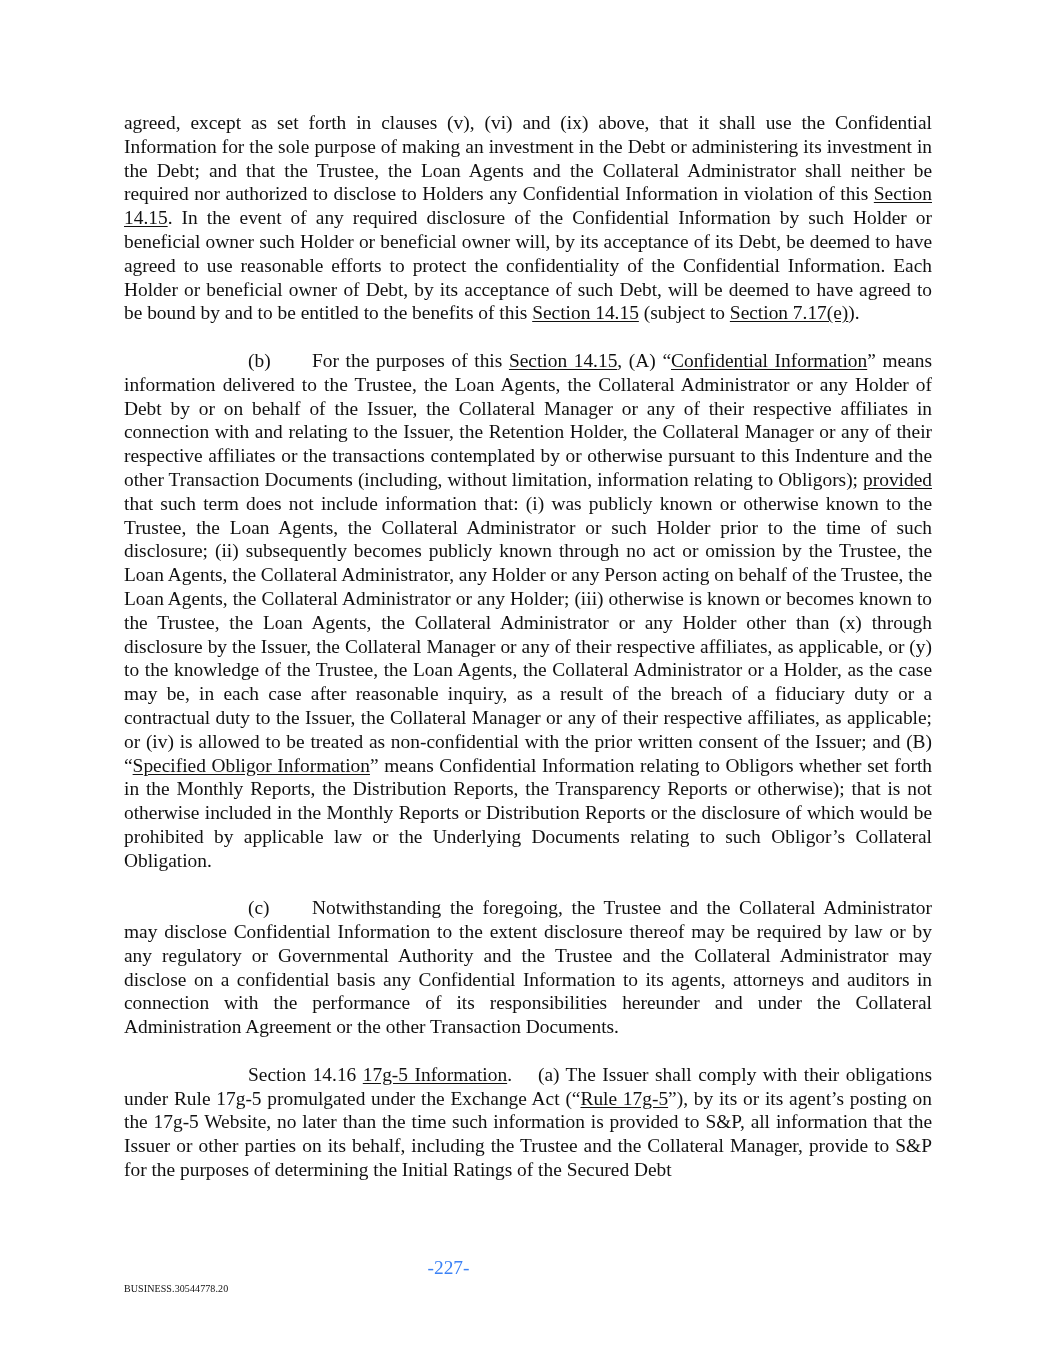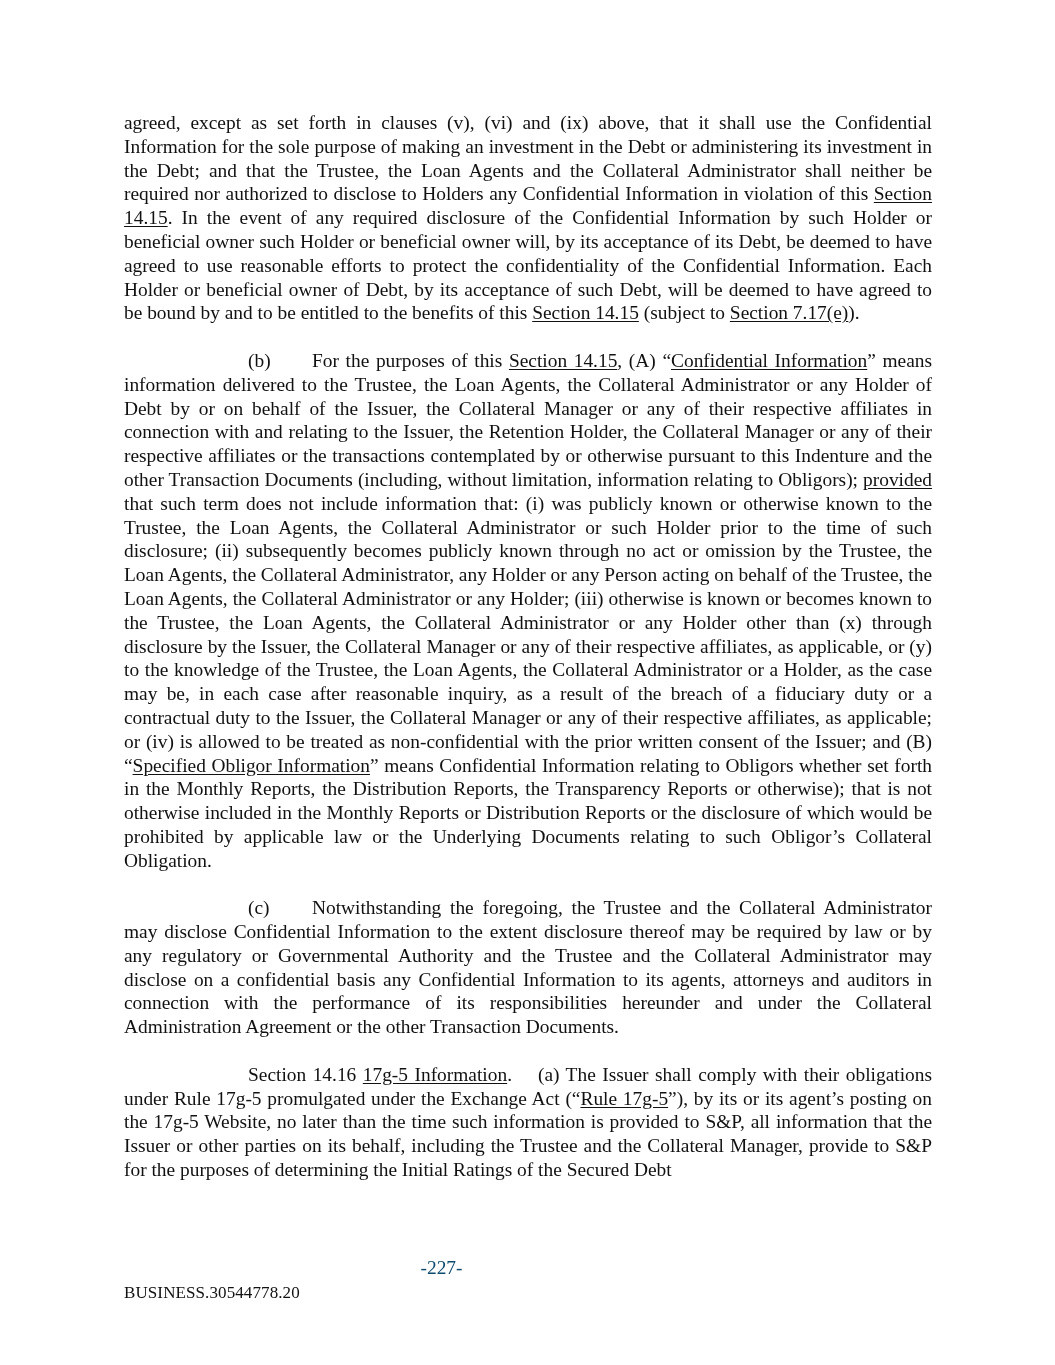--- a/index.html
+++ b/index.html
@@ -8,26 +8,26 @@
     position: absolute; left: 124px; top: 111px; width: 808px;
     font-family: "Liberation Serif", serif; font-size: 19.4px; line-height: 23.8px;
     color: #111111; text-align: justify;
   }
   .para { margin: 0 0 23.8px 0; }
   .para:last-child { margin-bottom: 0; }
   .ind { display: inline-block; width: 124px; }
   .num { display: inline-block; width: 64px; }
   .u { text-decoration: underline; text-underline-offset: 2px; }
   .pagenum {
-    position: absolute; top: 1257px; left: 0; width: 883px; text-align: center;
-    font-family: "Liberation Serif", serif; font-size: 19.4px; color: #0c4a6e;
+    position: absolute; top: 1257px; left: 7px; width: 883px; text-align: center;
+    font-family: "Liberation Serif", serif; font-size: 19.4px; color: #3b82f6;
   }
   .docid {
     position: absolute; top: 1283px; left: 124px;
-    font-family: "Liberation Serif", serif; font-size: 17px; color: #111; letter-spacing: 0.1px;
+    font-family: "Liberation Serif", serif; font-size: 10px; color: #111; letter-spacing: 0.1px;
   }
 </style>
 </head>
 <body>
 
 <div class="page">
   <p class="para"><span>agreed, except as set forth in clauses (v), (vi) and (ix) above, that it shall use the Confidential Information for the sole purpose of making an investment in the Debt or administering its investment in the Debt; and that the Trustee, the Loan Agents and the Collateral Administrator shall neither be required nor authorized to disclose to Holders any Confidential Information in violation of this </span><span class="u">Section 14.15</span><span>.  In the event of any required disclosure of the Confidential Information by such Holder or beneficial owner such Holder or beneficial owner will, by its acceptance of its Debt, be deemed to have agreed to use reasonable efforts to protect the confidentiality of the Confidential Information.  Each Holder or beneficial owner of Debt, by its acceptance of such Debt, will be deemed to have agreed to be bound by and to be entitled to the benefits of this </span><span class="u">Section 14.15</span><span> (subject to </span><span class="u">Section 7.17(e)</span><span>).</span></p>
 
   <p class="para"><span class="ind"></span><span class="num">(b)</span><span>For the purposes of this </span><span class="u">Section 14.15</span><span>, (A) “</span><span class="u">Confidential Information</span><span>” means information delivered to the Trustee, the Loan Agents, the Collateral Administrator or any Holder of Debt by or on behalf of the Issuer, the Collateral Manager or any of their respective affiliates in connection with and relating to the Issuer, the Retention Holder, the Collateral Manager or any of their respective affiliates or the transactions contemplated by or otherwise pursuant to this Indenture and the other Transaction Documents (including, without limitation, information relating to Obligors); </span><span class="u">provided</span><span> that such term does not include information that: (i) was publicly known or otherwise known to the Trustee, the Loan Agents, the Collateral Administrator or such Holder prior to the time of such disclosure; (ii) subsequently becomes publicly known through no act or omission by the Trustee, the Loan Agents, the Collateral Administrator, any Holder or any Person acting on behalf of the Trustee, the Loan Agents, the Collateral Administrator or any Holder; (iii) otherwise is known or becomes known to the Trustee, the Loan Agents, the Collateral Administrator or any Holder other than (x) through disclosure by the Issuer, the Collateral Manager or any of their respective affiliates, as applicable, or (y) to the knowledge of the Trustee, the Loan Agents, the Collateral Administrator or a Holder, as the case may be, in each case after reasonable inquiry, as a result of the breach of a fiduciary duty or a contractual duty to the Issuer, the Collateral Manager or any of their respective affiliates, as applicable; or (iv) is allowed to be treated as non-confidential with the prior written consent of the Issuer; and (B) “</span><span class="u">Specified Obligor Information</span><span>” means Confidential Information relating to Obligors whether set forth in the Monthly Reports, the Distribution Reports, the Transparency Reports or otherwise); that is not otherwise included in the Monthly Reports or Distribution Reports or the disclosure of which would be prohibited by applicable law or the Underlying Documents relating to such Obligor’s Collateral Obligation.</span></p>
 

